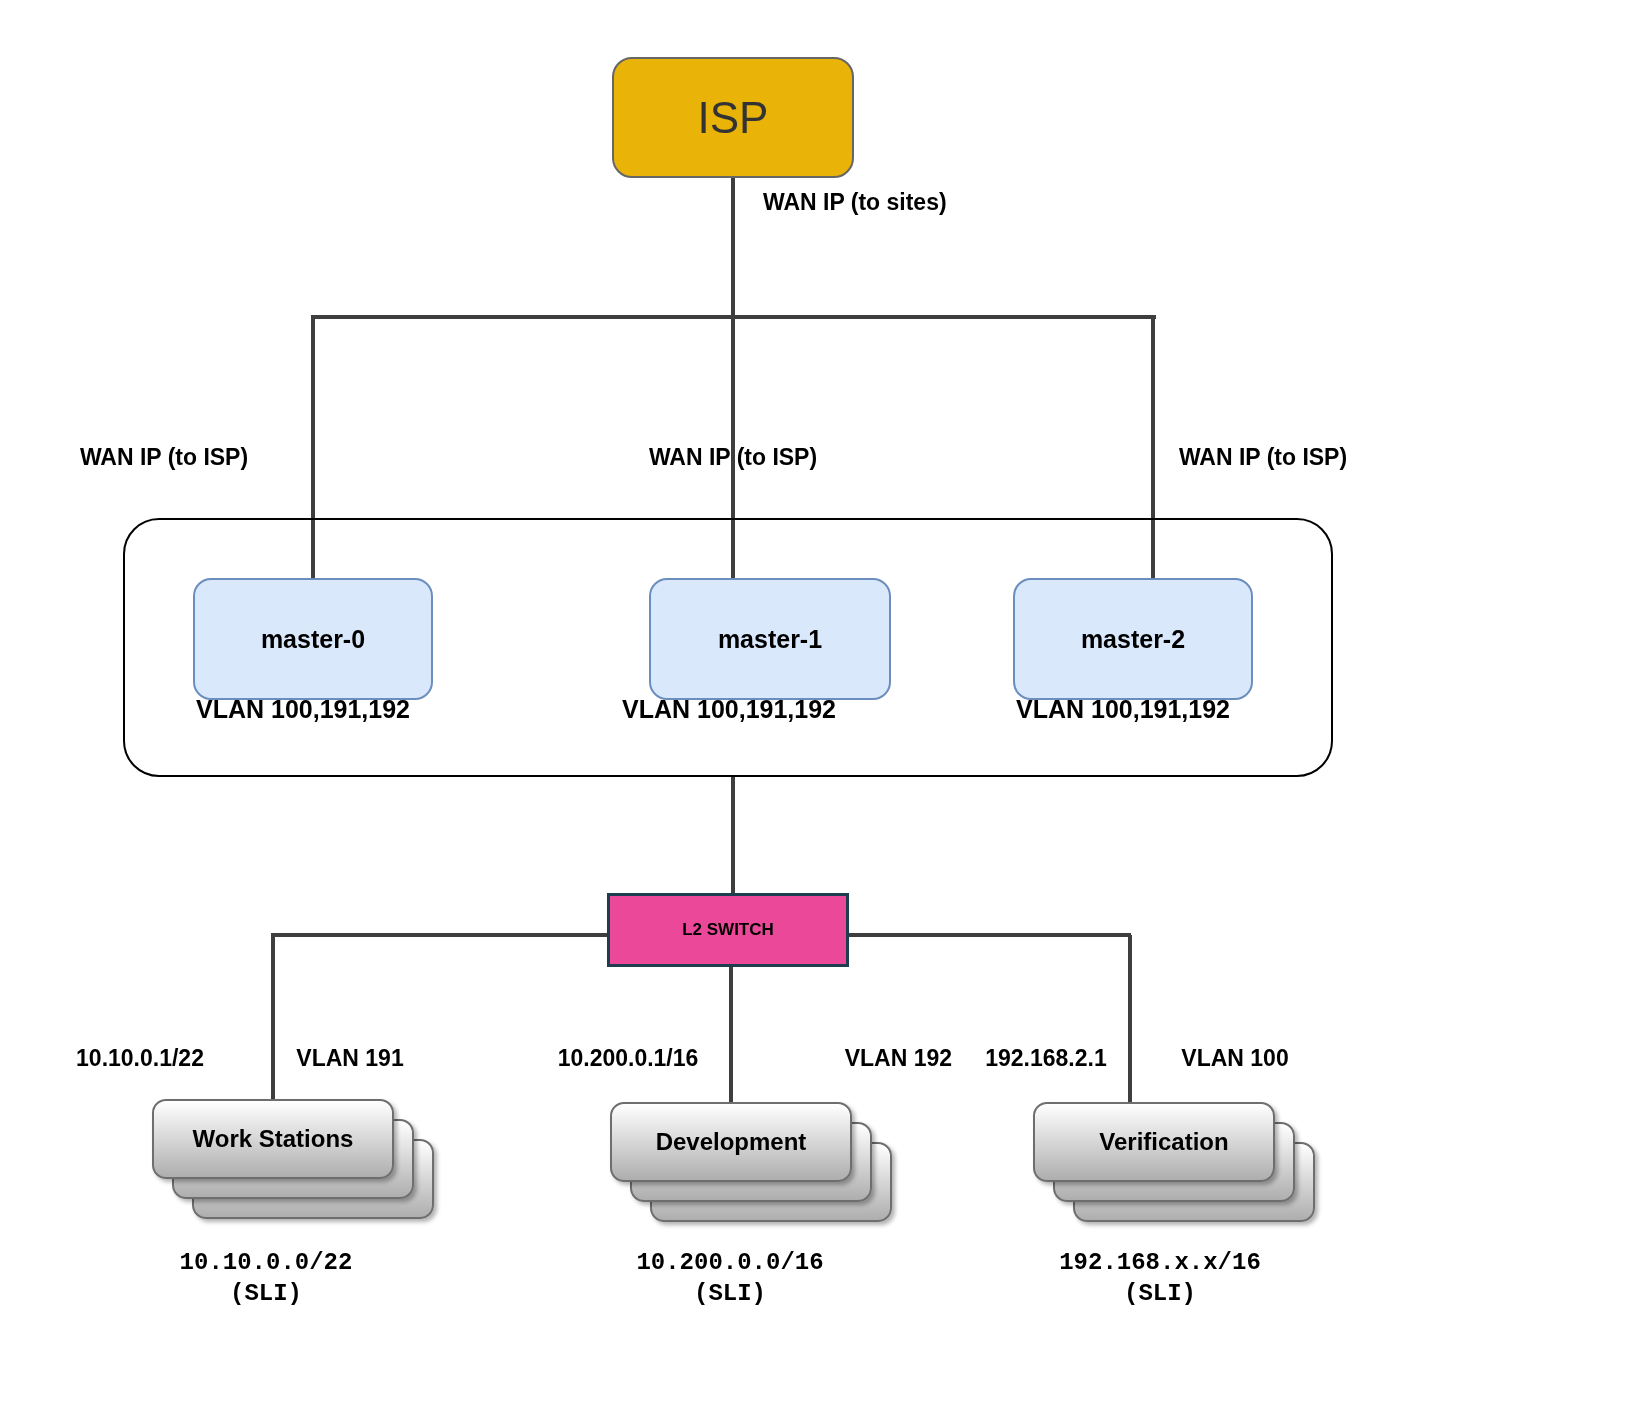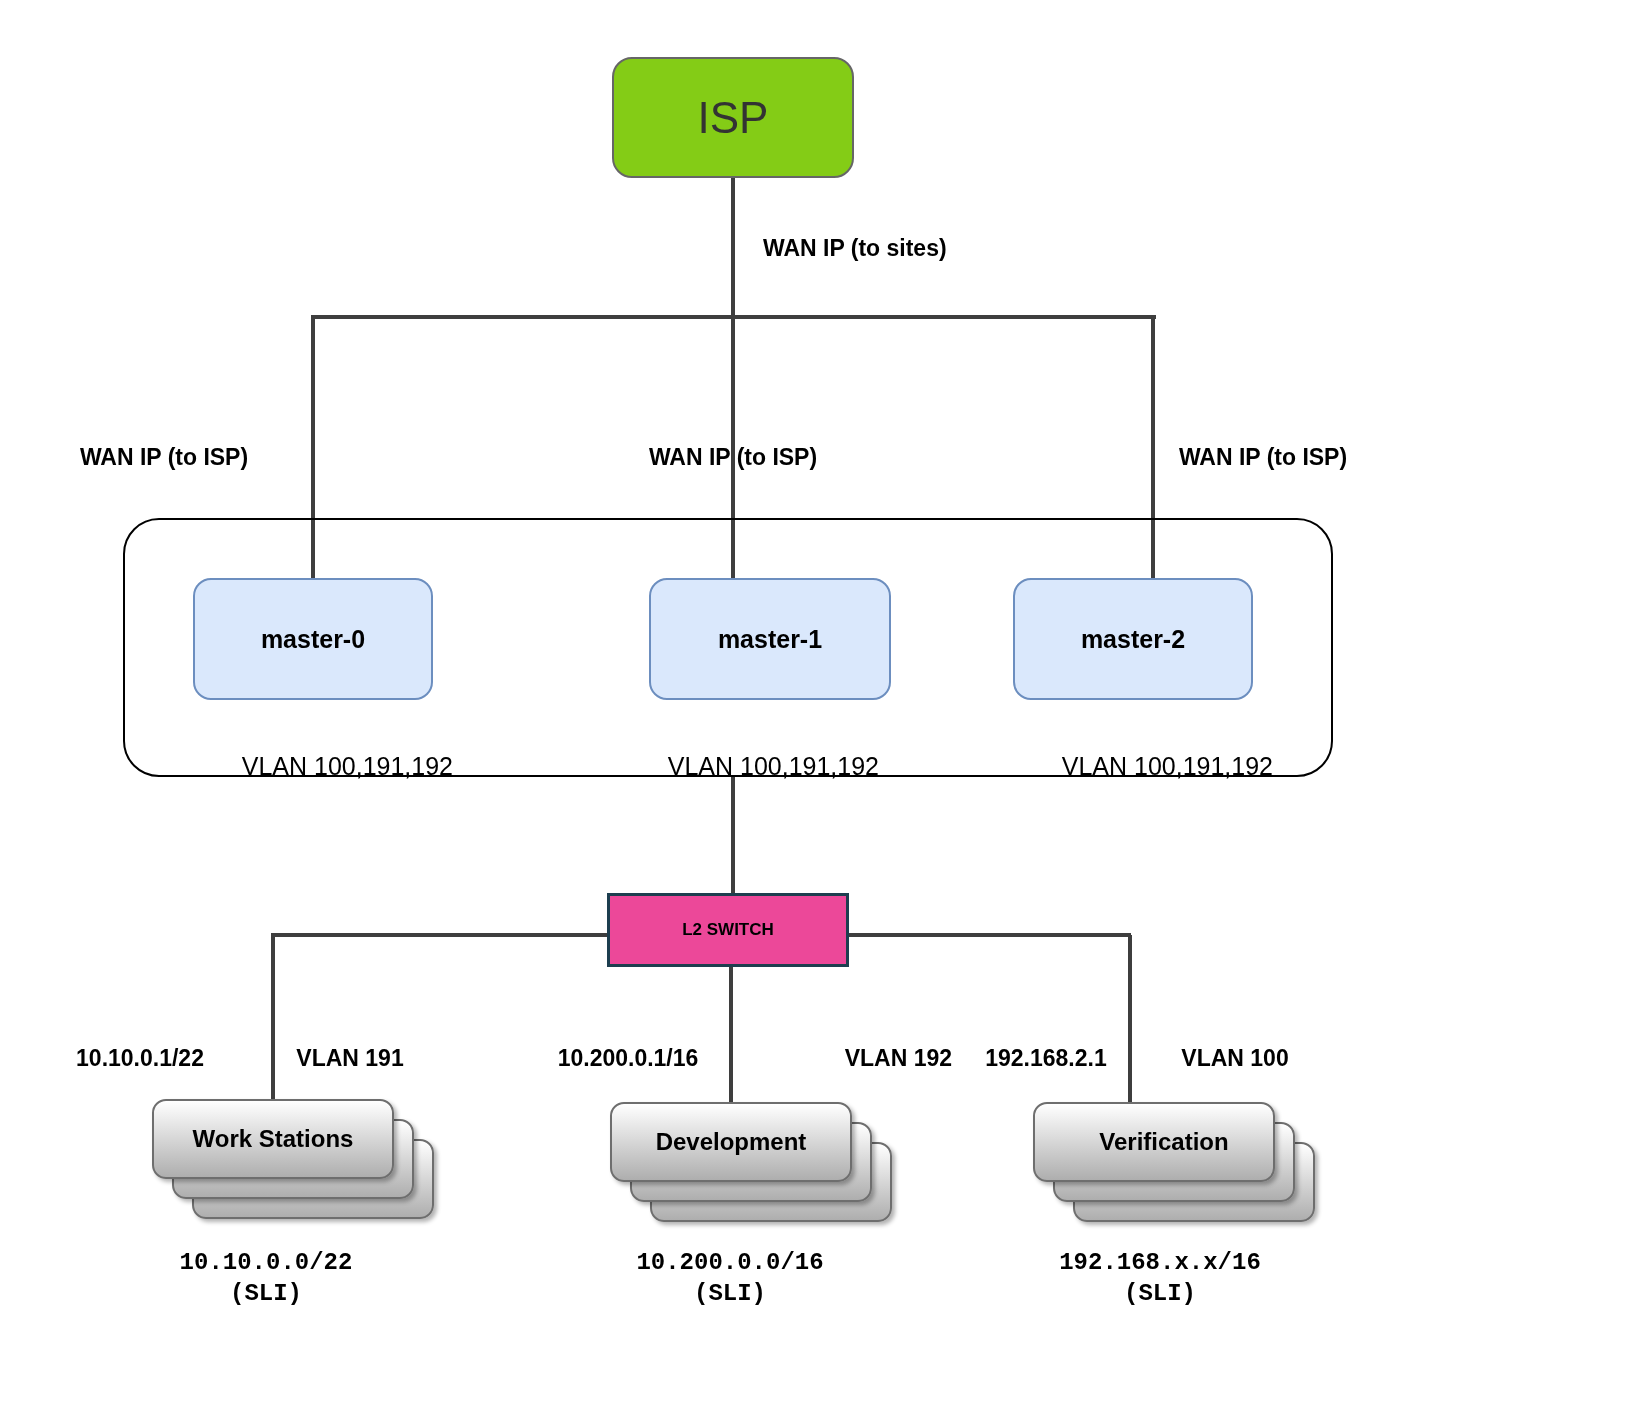--- a/index.html
+++ b/index.html
@@ -23,21 +23,21 @@
   .node {
     position: absolute;
     display: flex;
     align-items: center;
     justify-content: center;
     box-sizing: border-box;
     text-align: center;
   }
   .isp-box {
     left: 612px; top: 57px; width: 242px; height: 121px;
-    background: #84cc16;
+    background: #eab308;
     border: 2px solid #666666;
     border-radius: 20px;
     font-size: 44px;
     font-weight: 500;
     color: #333333;
   }
   .cluster {
     position: absolute;
     left: 123px; top: 518px; width: 1210px; height: 259px;
     border: 2px solid #000000;
@@ -85,25 +85,25 @@
     font-size: 23px;
     white-space: nowrap;
   }
   .lbl.centered {
     width: 300px;
     text-align: center;
   }
   .vlan-lbl {
     position: absolute;
     width: 300px;
-    text-align: right;
+    text-align: center;
     font-size: 25px;
-    font-weight: 400;
+    font-weight: 700;
     white-space: nowrap;
-    top: 752px;
+    top: 695px;
   }
   .subnet-lbl {
     position: absolute;
     width: 300px;
     top: 1247px;
     text-align: center;
     font-size: 24px;
     font-weight: 700;
     line-height: 31px;
     font-family: Liberation Mono, monospace;
@@ -122,21 +122,21 @@
   <div class="edge" style="left:271px; top:933px; width:336px; height:4px;"></div>
   <div class="edge" style="left:271px; top:935px; width:4px; height:164px;"></div>
   <div class="edge" style="left:849px; top:933px; width:282px; height:4px;"></div>
   <div class="edge" style="left:1128px; top:935px; width:4px; height:167px;"></div>
   <div class="edge" style="left:729px; top:966px; width:4px; height:136px;"></div>
 
   <div class="node isp-box">
     <span>ISP</span>
   </div>
 
-  <div class="lbl" style="left:763px; top:189px;margin-top:46px;">WAN IP (to sites)</div>
+  <div class="lbl" style="left:763px; top:189px;">WAN IP (to sites)</div>
   <div class="lbl centered" style="left:14px; top:444px;">WAN IP (to ISP)</div>
   <div class="lbl centered" style="left:583px; top:444px;">WAN IP (to ISP)</div>
   <div class="lbl centered" style="left:1113px; top:444px;">WAN IP (to ISP)</div>
 
   <div class="cluster"></div>
 
   <div class="node master master-0">
     <span>master-0</span>
   </div>
   <div class="node master master-1">

